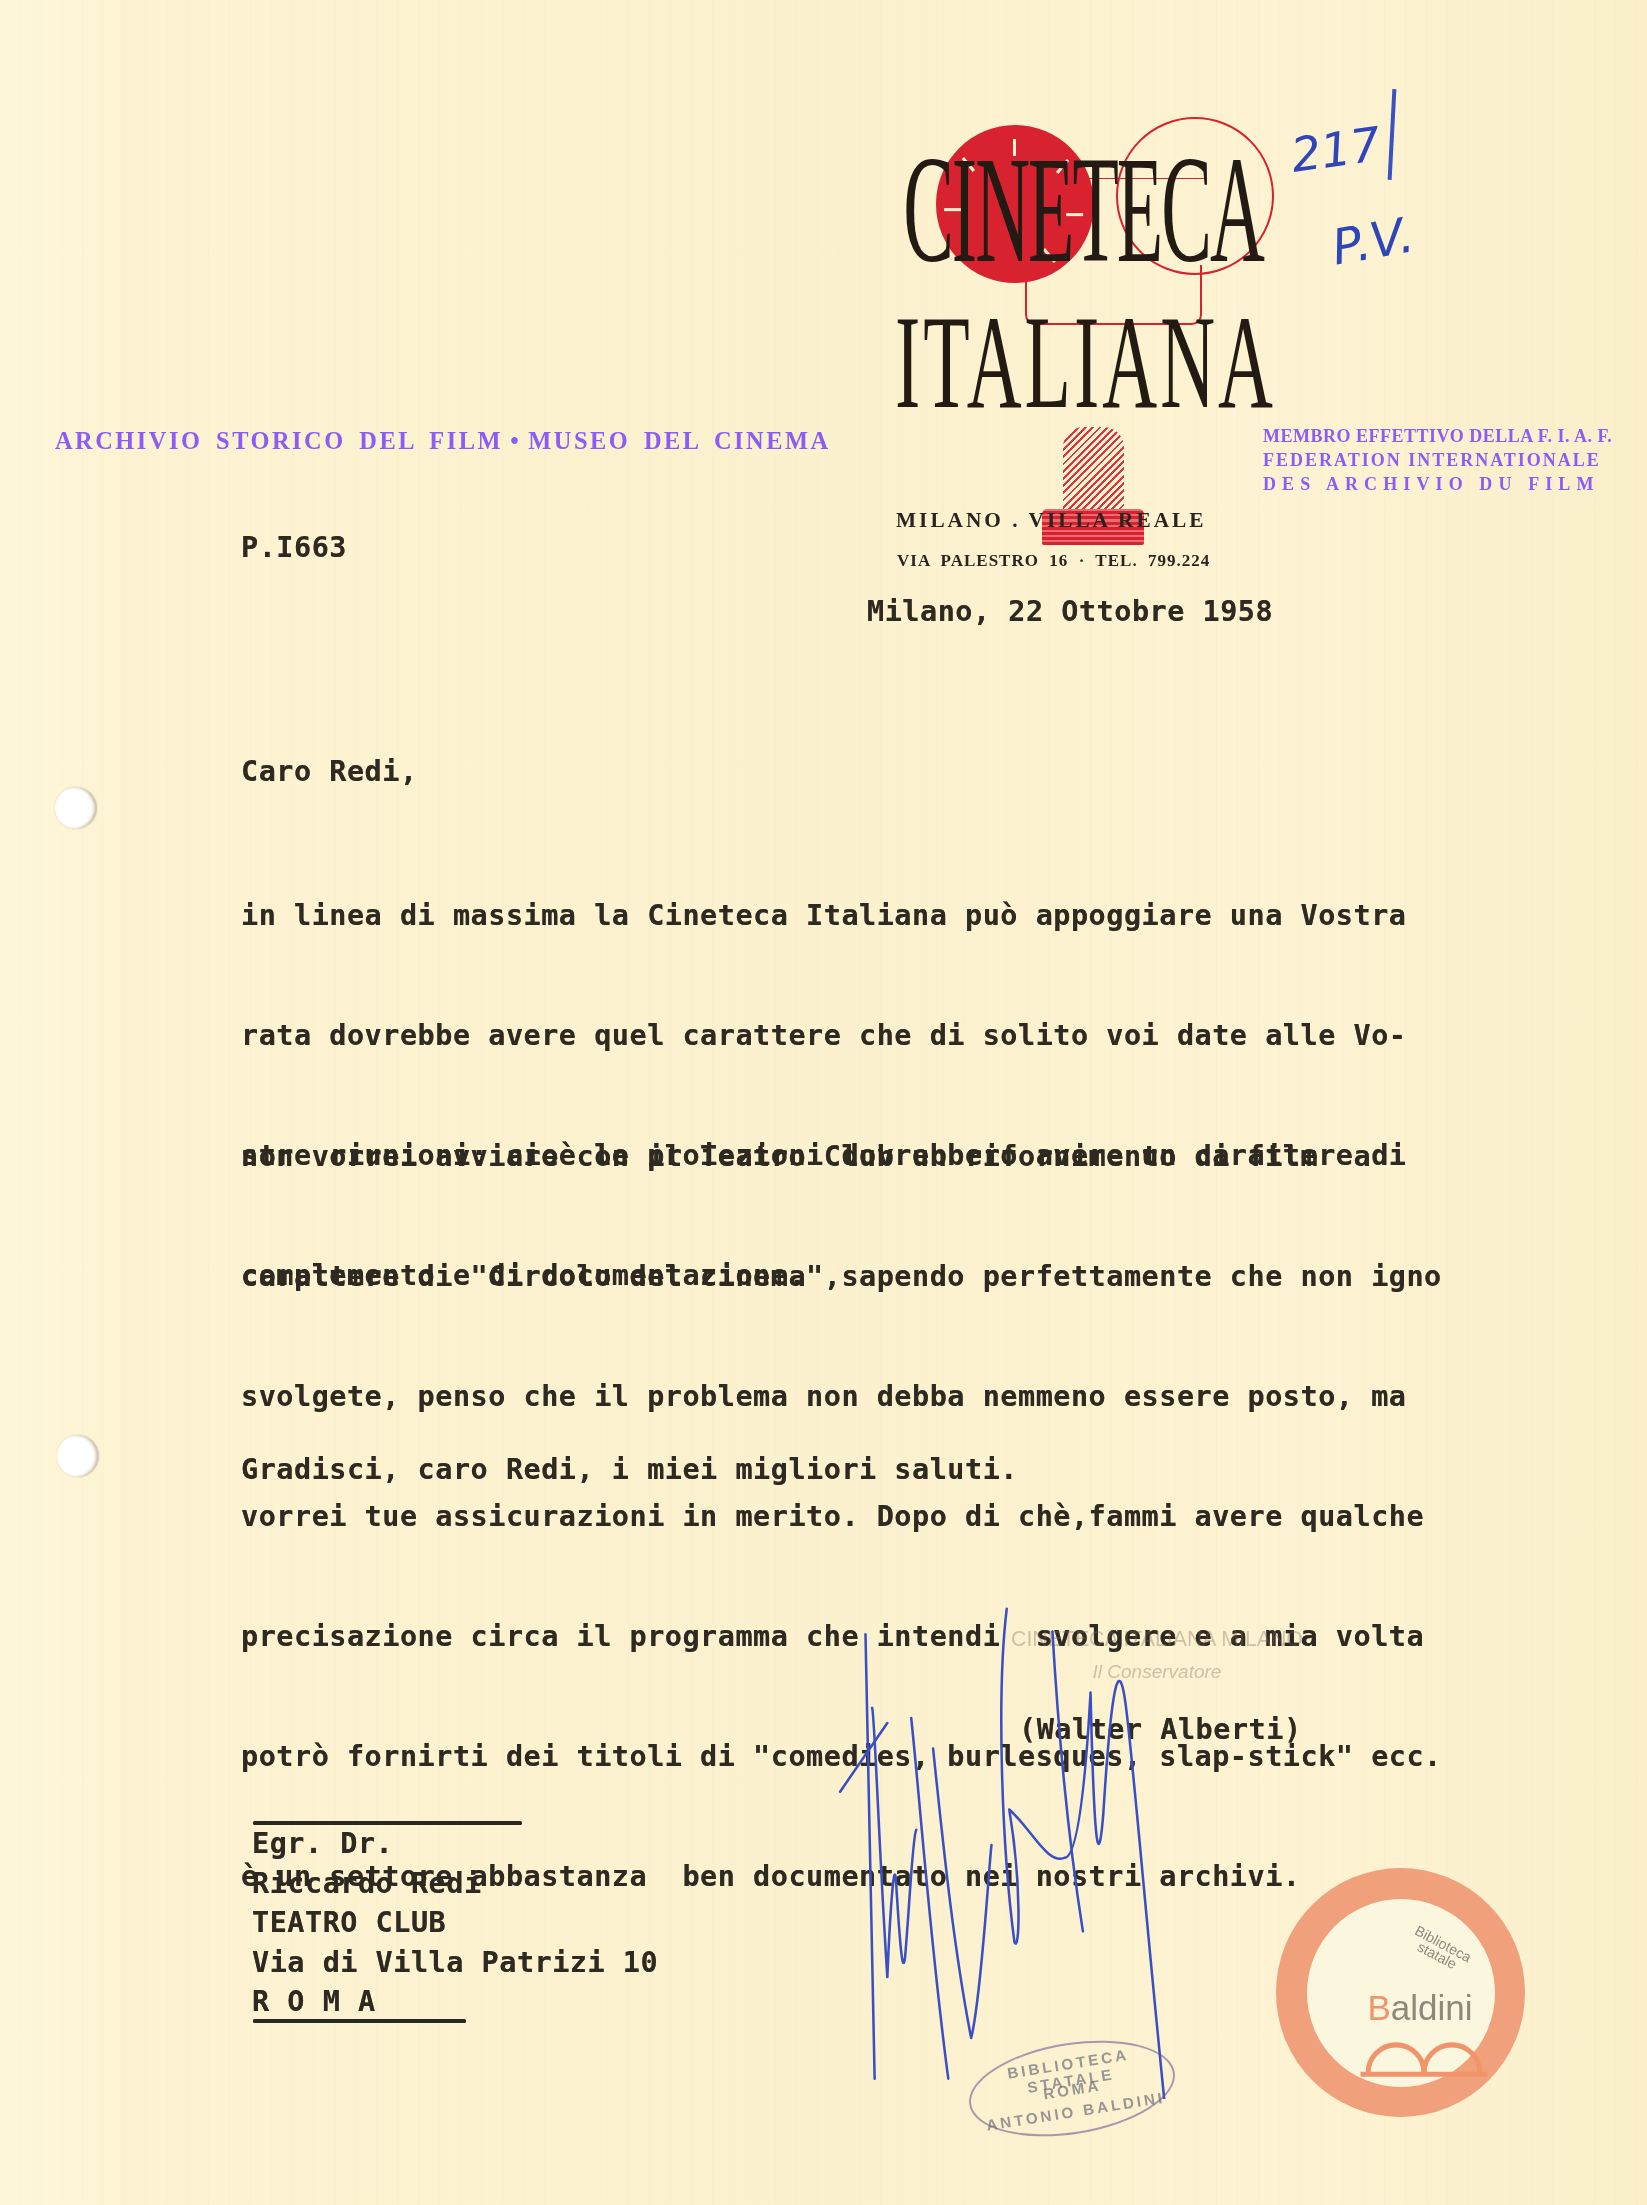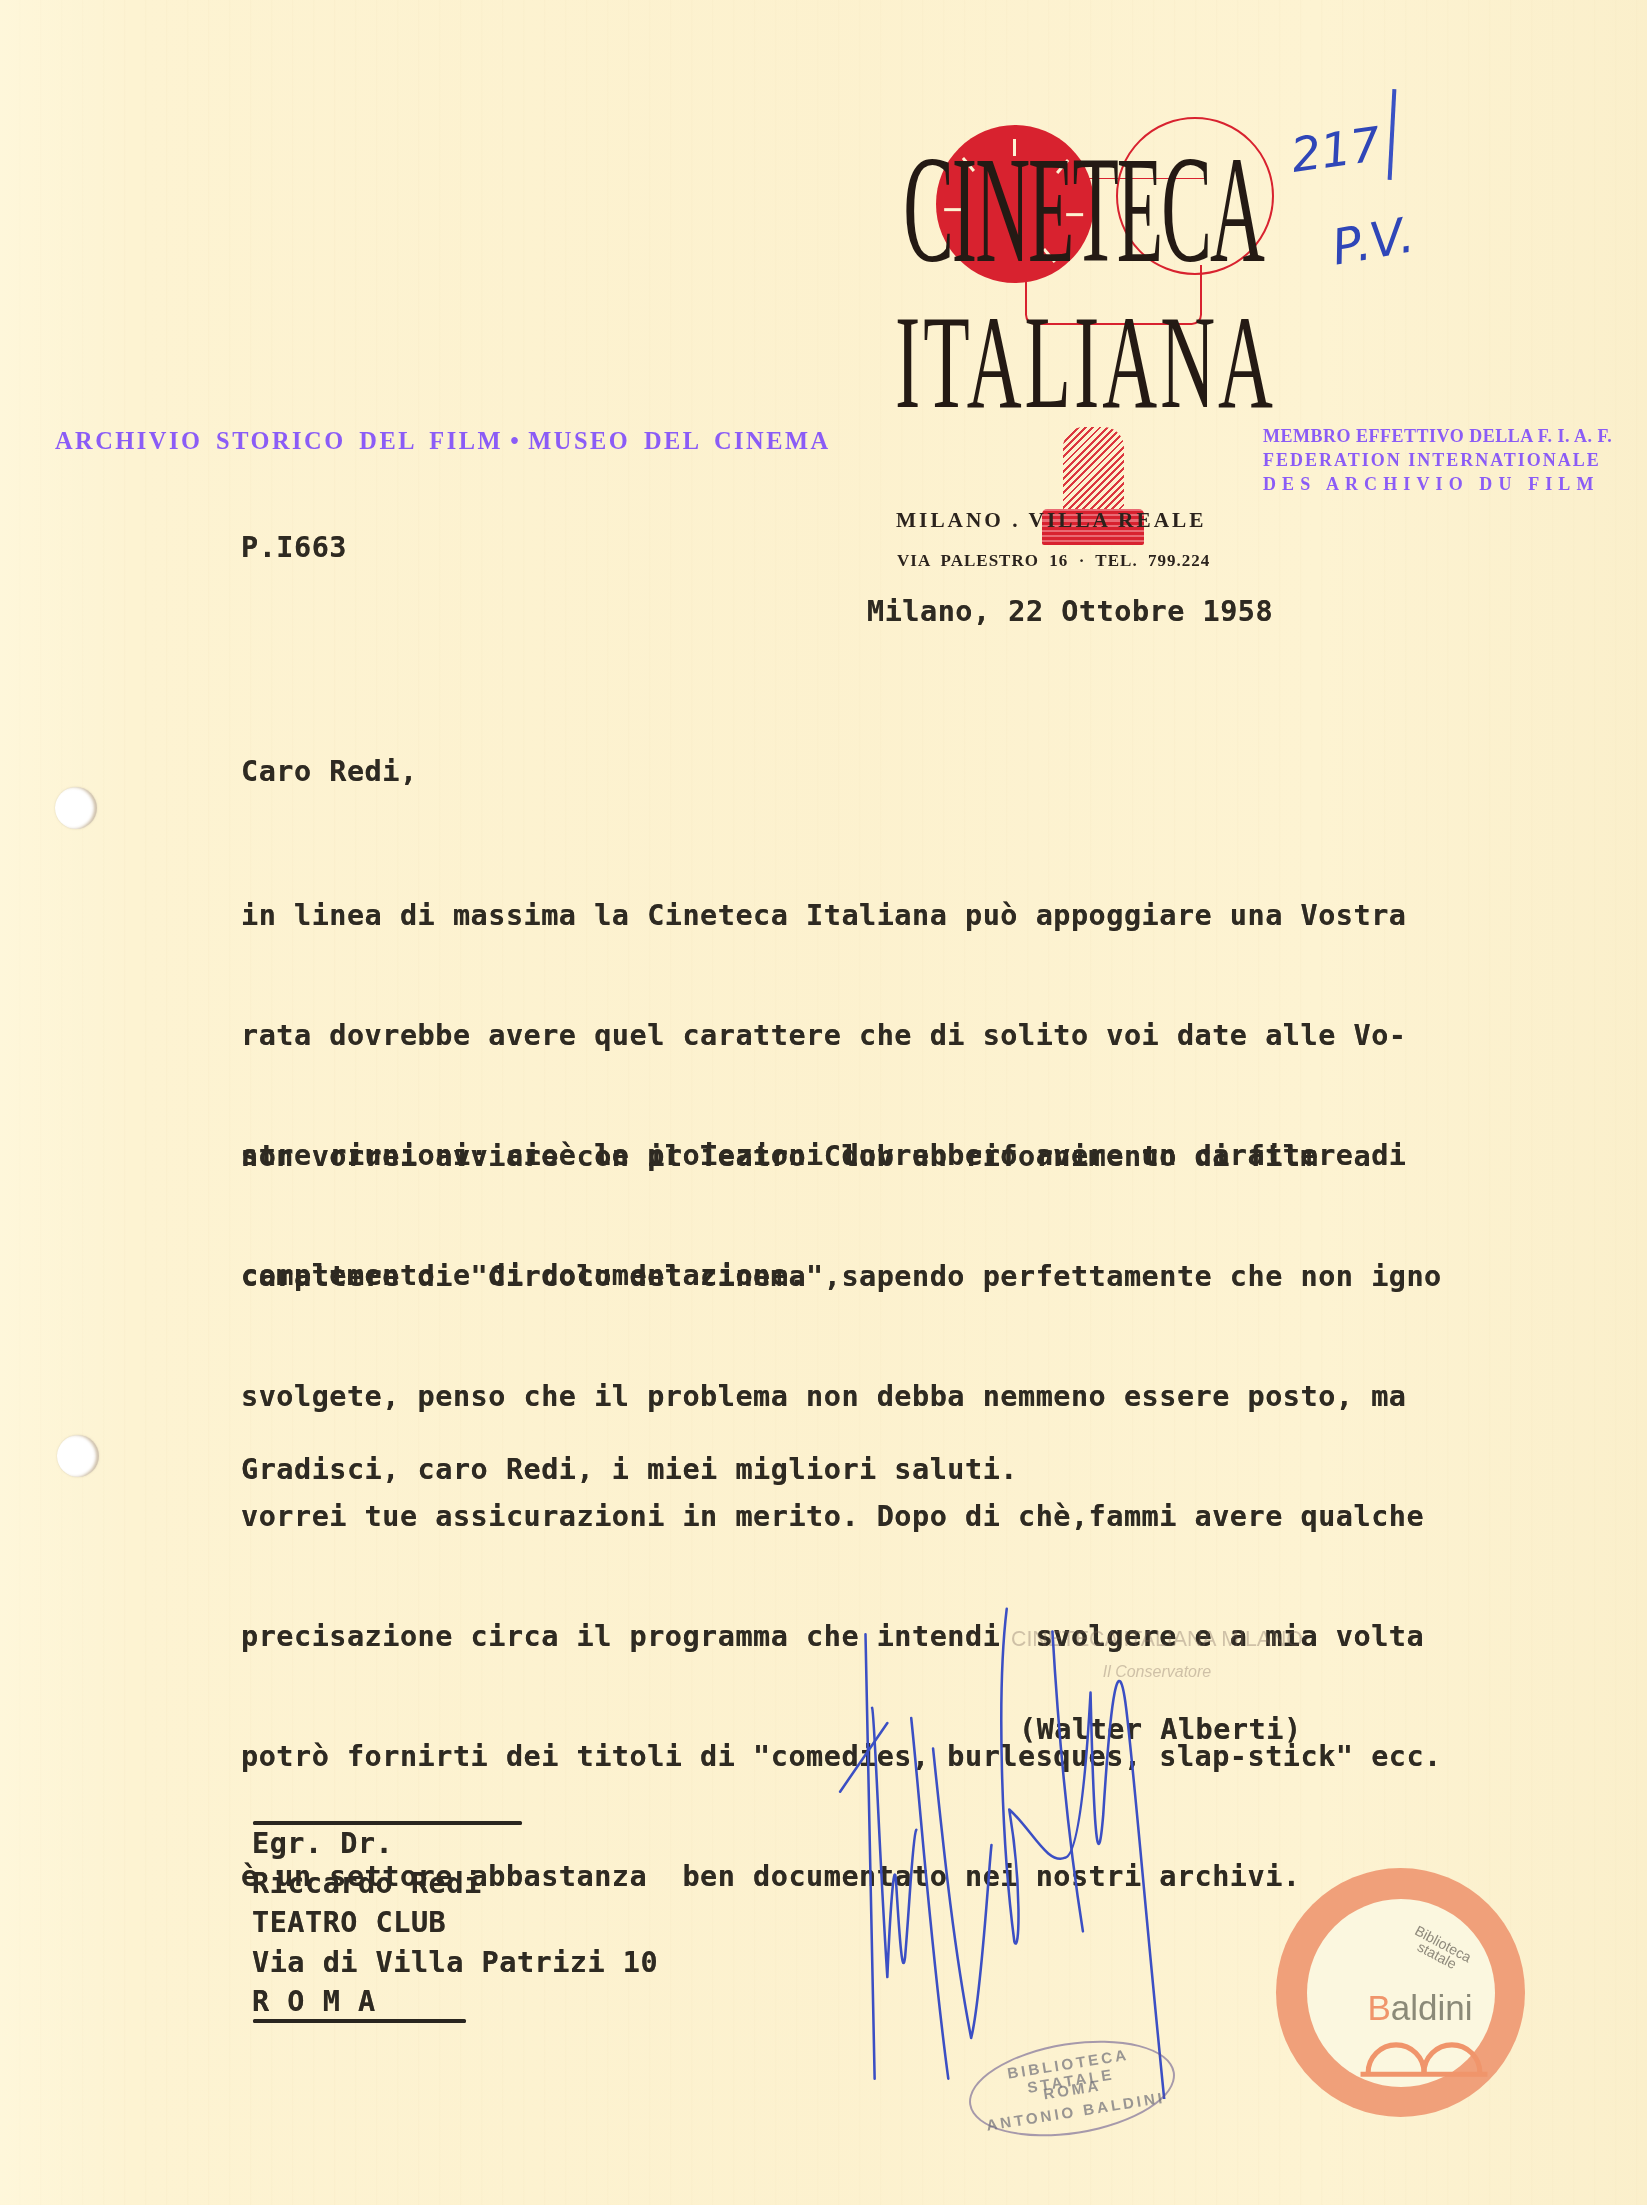--- a/index.html
+++ b/index.html
@@ -54,21 +54,21 @@
   .tw { font-family: "DejaVu Sans Mono", "Liberation Mono", monospace; font-size: 28.5px; font-weight: bold; color: #2e2a22; white-space: pre; letter-spacing: 0.5px; text-shadow: 0 0 0.5px rgba(40,35,25,0.6); }
   #ref { left: 241px; top: 531px; }
   #date { left: 867px; top: 595px; }
   #salutation { left: 241px; top: 755px; }
   .para { left: 241px; line-height: 40px; }
   #p1 { top: 816px; }
   #p2 { top: 1057px; }
   #closing { left: 241px; top: 1453px; }
 
   #stamp-cineteca { left: 1011px; top: 1624px; font-family: "Liberation Sans", "DejaVu Sans", sans-serif; color: rgba(120,100,90,0.35); font-size: 21.3px; text-align: center; line-height: 31.5px; }
-  #stamp-cineteca .role { font-style: italic; font-size: 16px; }
+  #stamp-cineteca .role { font-style: italic; font-size: 19px; }
   #signed-name { left: 1019px; top: 1713px; }
 
   #sig { left: 834px; top: 1591px; width: 508px; height: 508px; pointer-events: none; }
   .rule { position: absolute; height: 3.6px; background: #2a2620; border-radius: 1.5px; }
   #rule-top { left: 253px; top: 1821px; width: 269px; }
   #rule-bottom { left: 253px; top: 2019px; width: 213px; }
   .addr-line { position: absolute; left: 252px; }
 
   #baldini { left: 1276px; top: 1868px; width: 249px; height: 249px; border-radius: 50%; background: #f0a07a; }
   #baldini .inner { position: absolute; left: 30.5px; top: 30.5px; width: 188px; height: 188px; border-radius: 50%; background: #fbf7df; }

